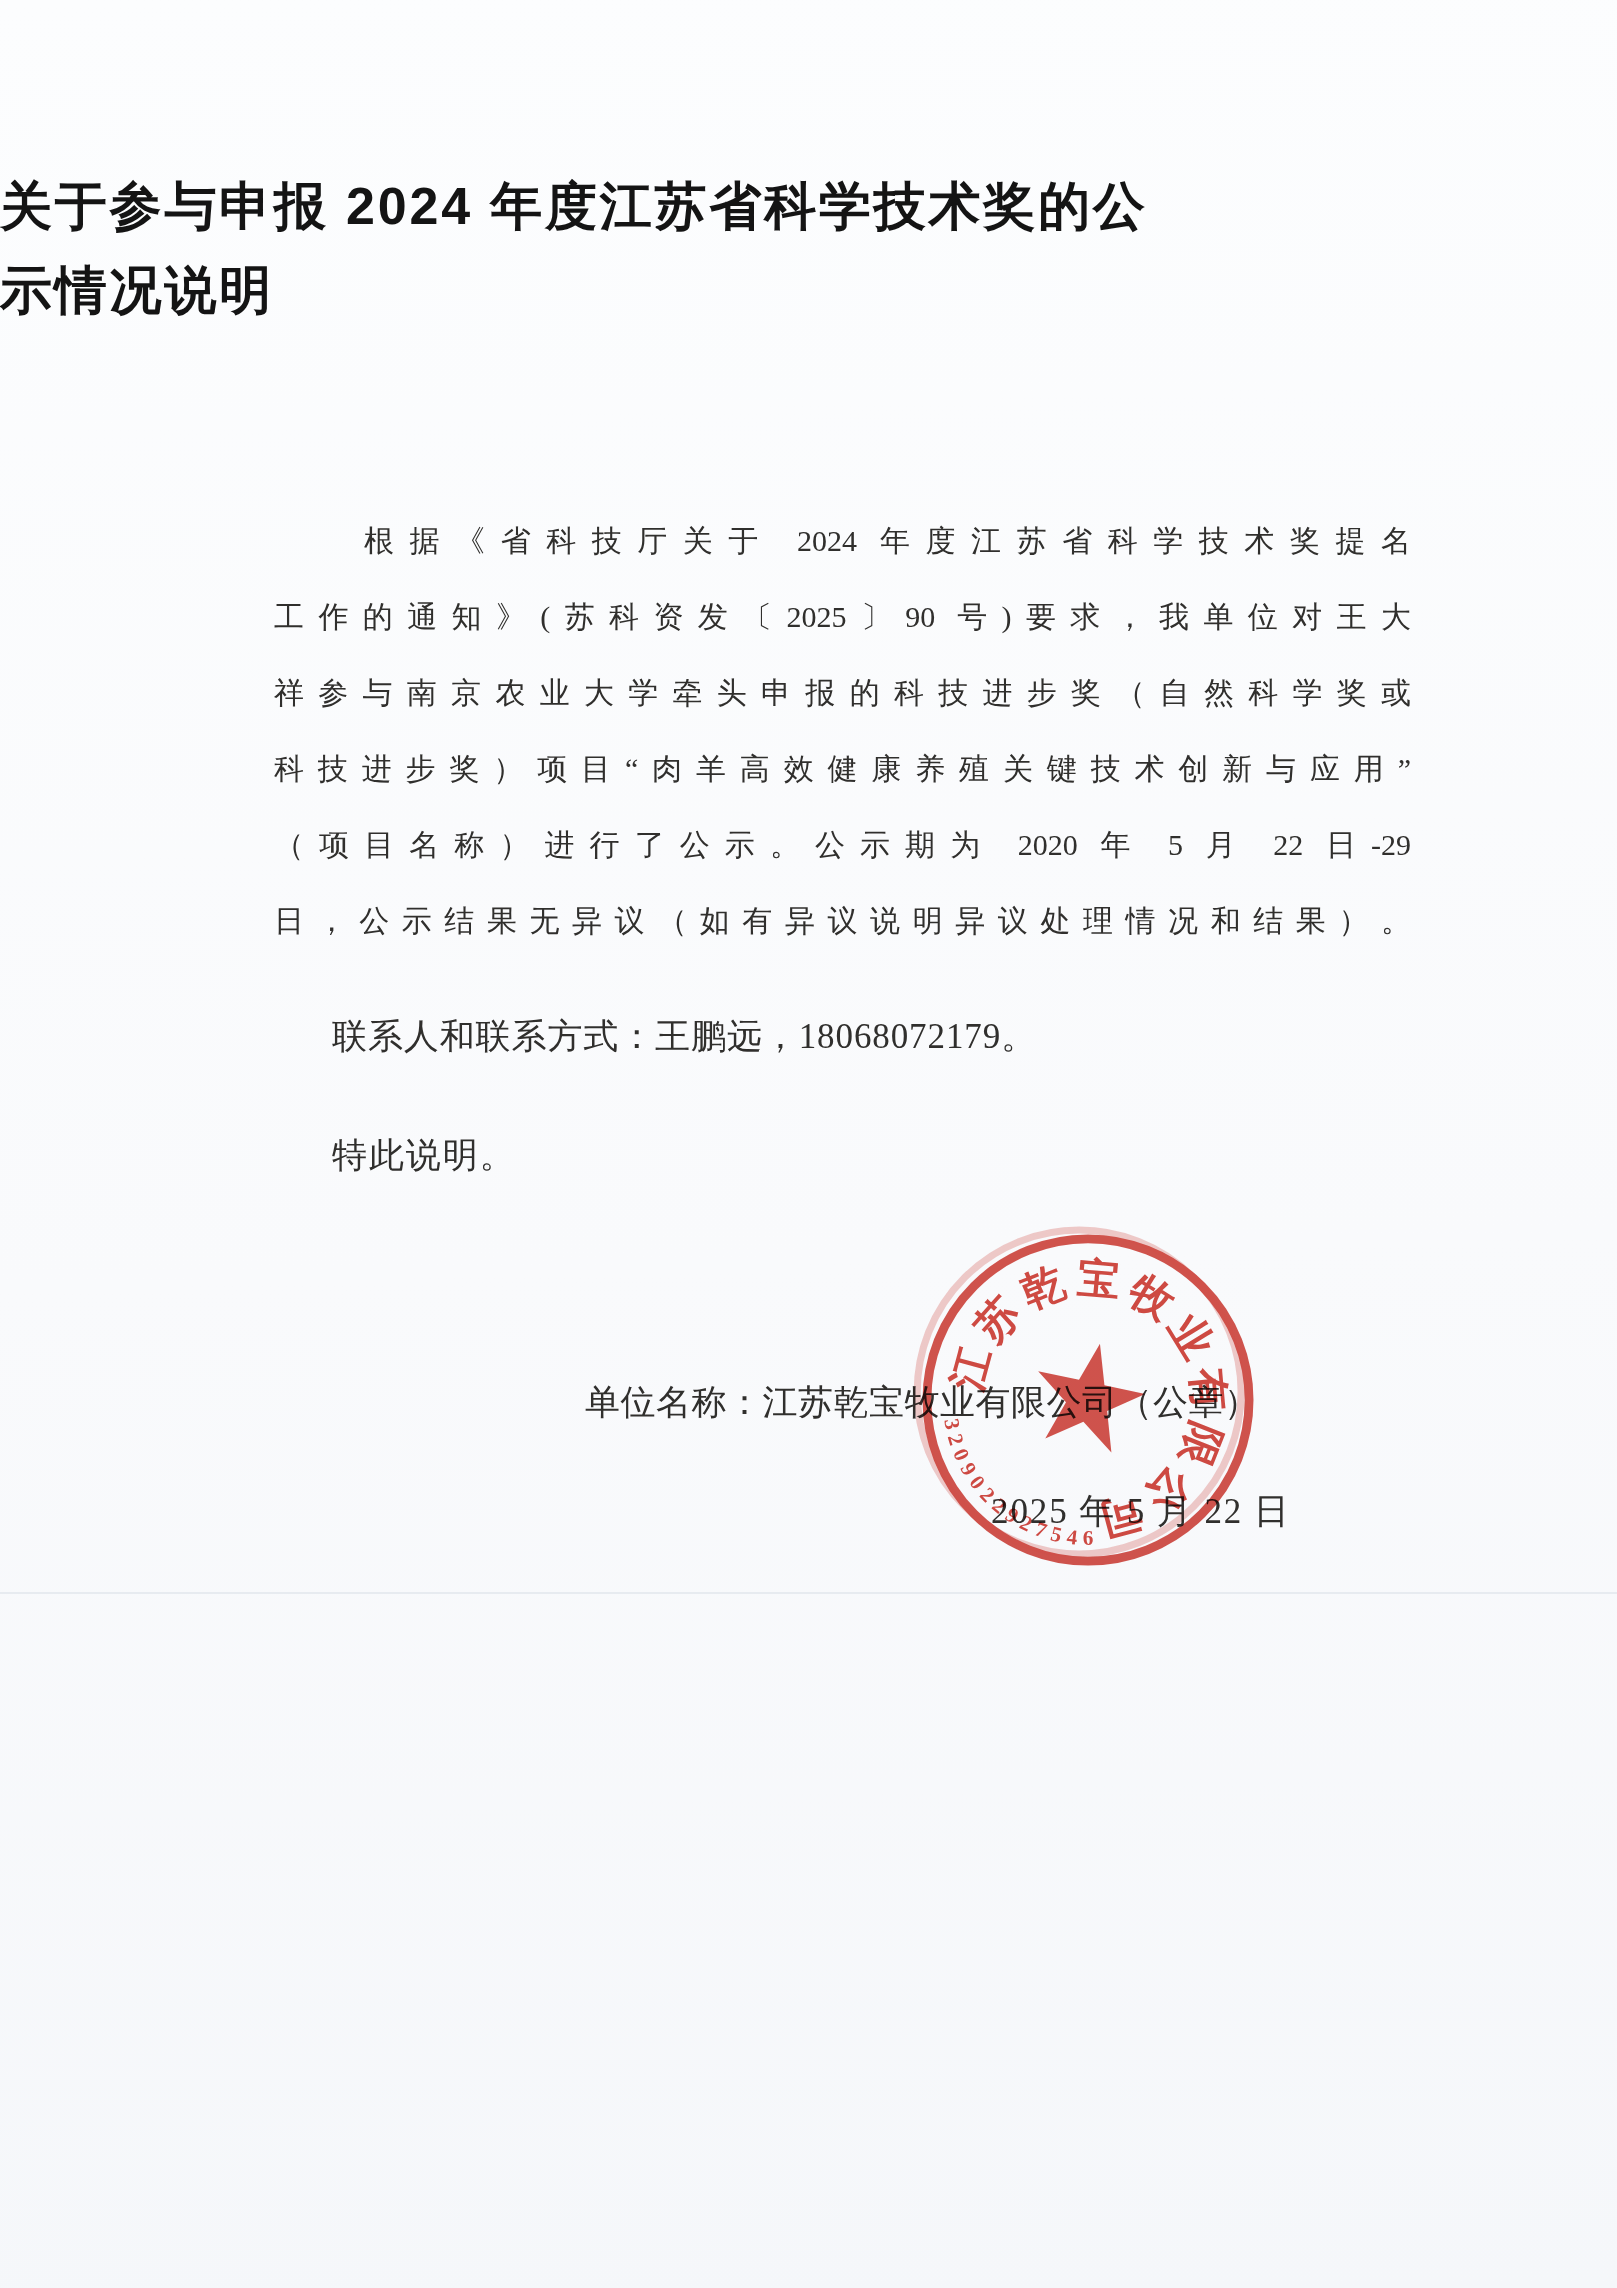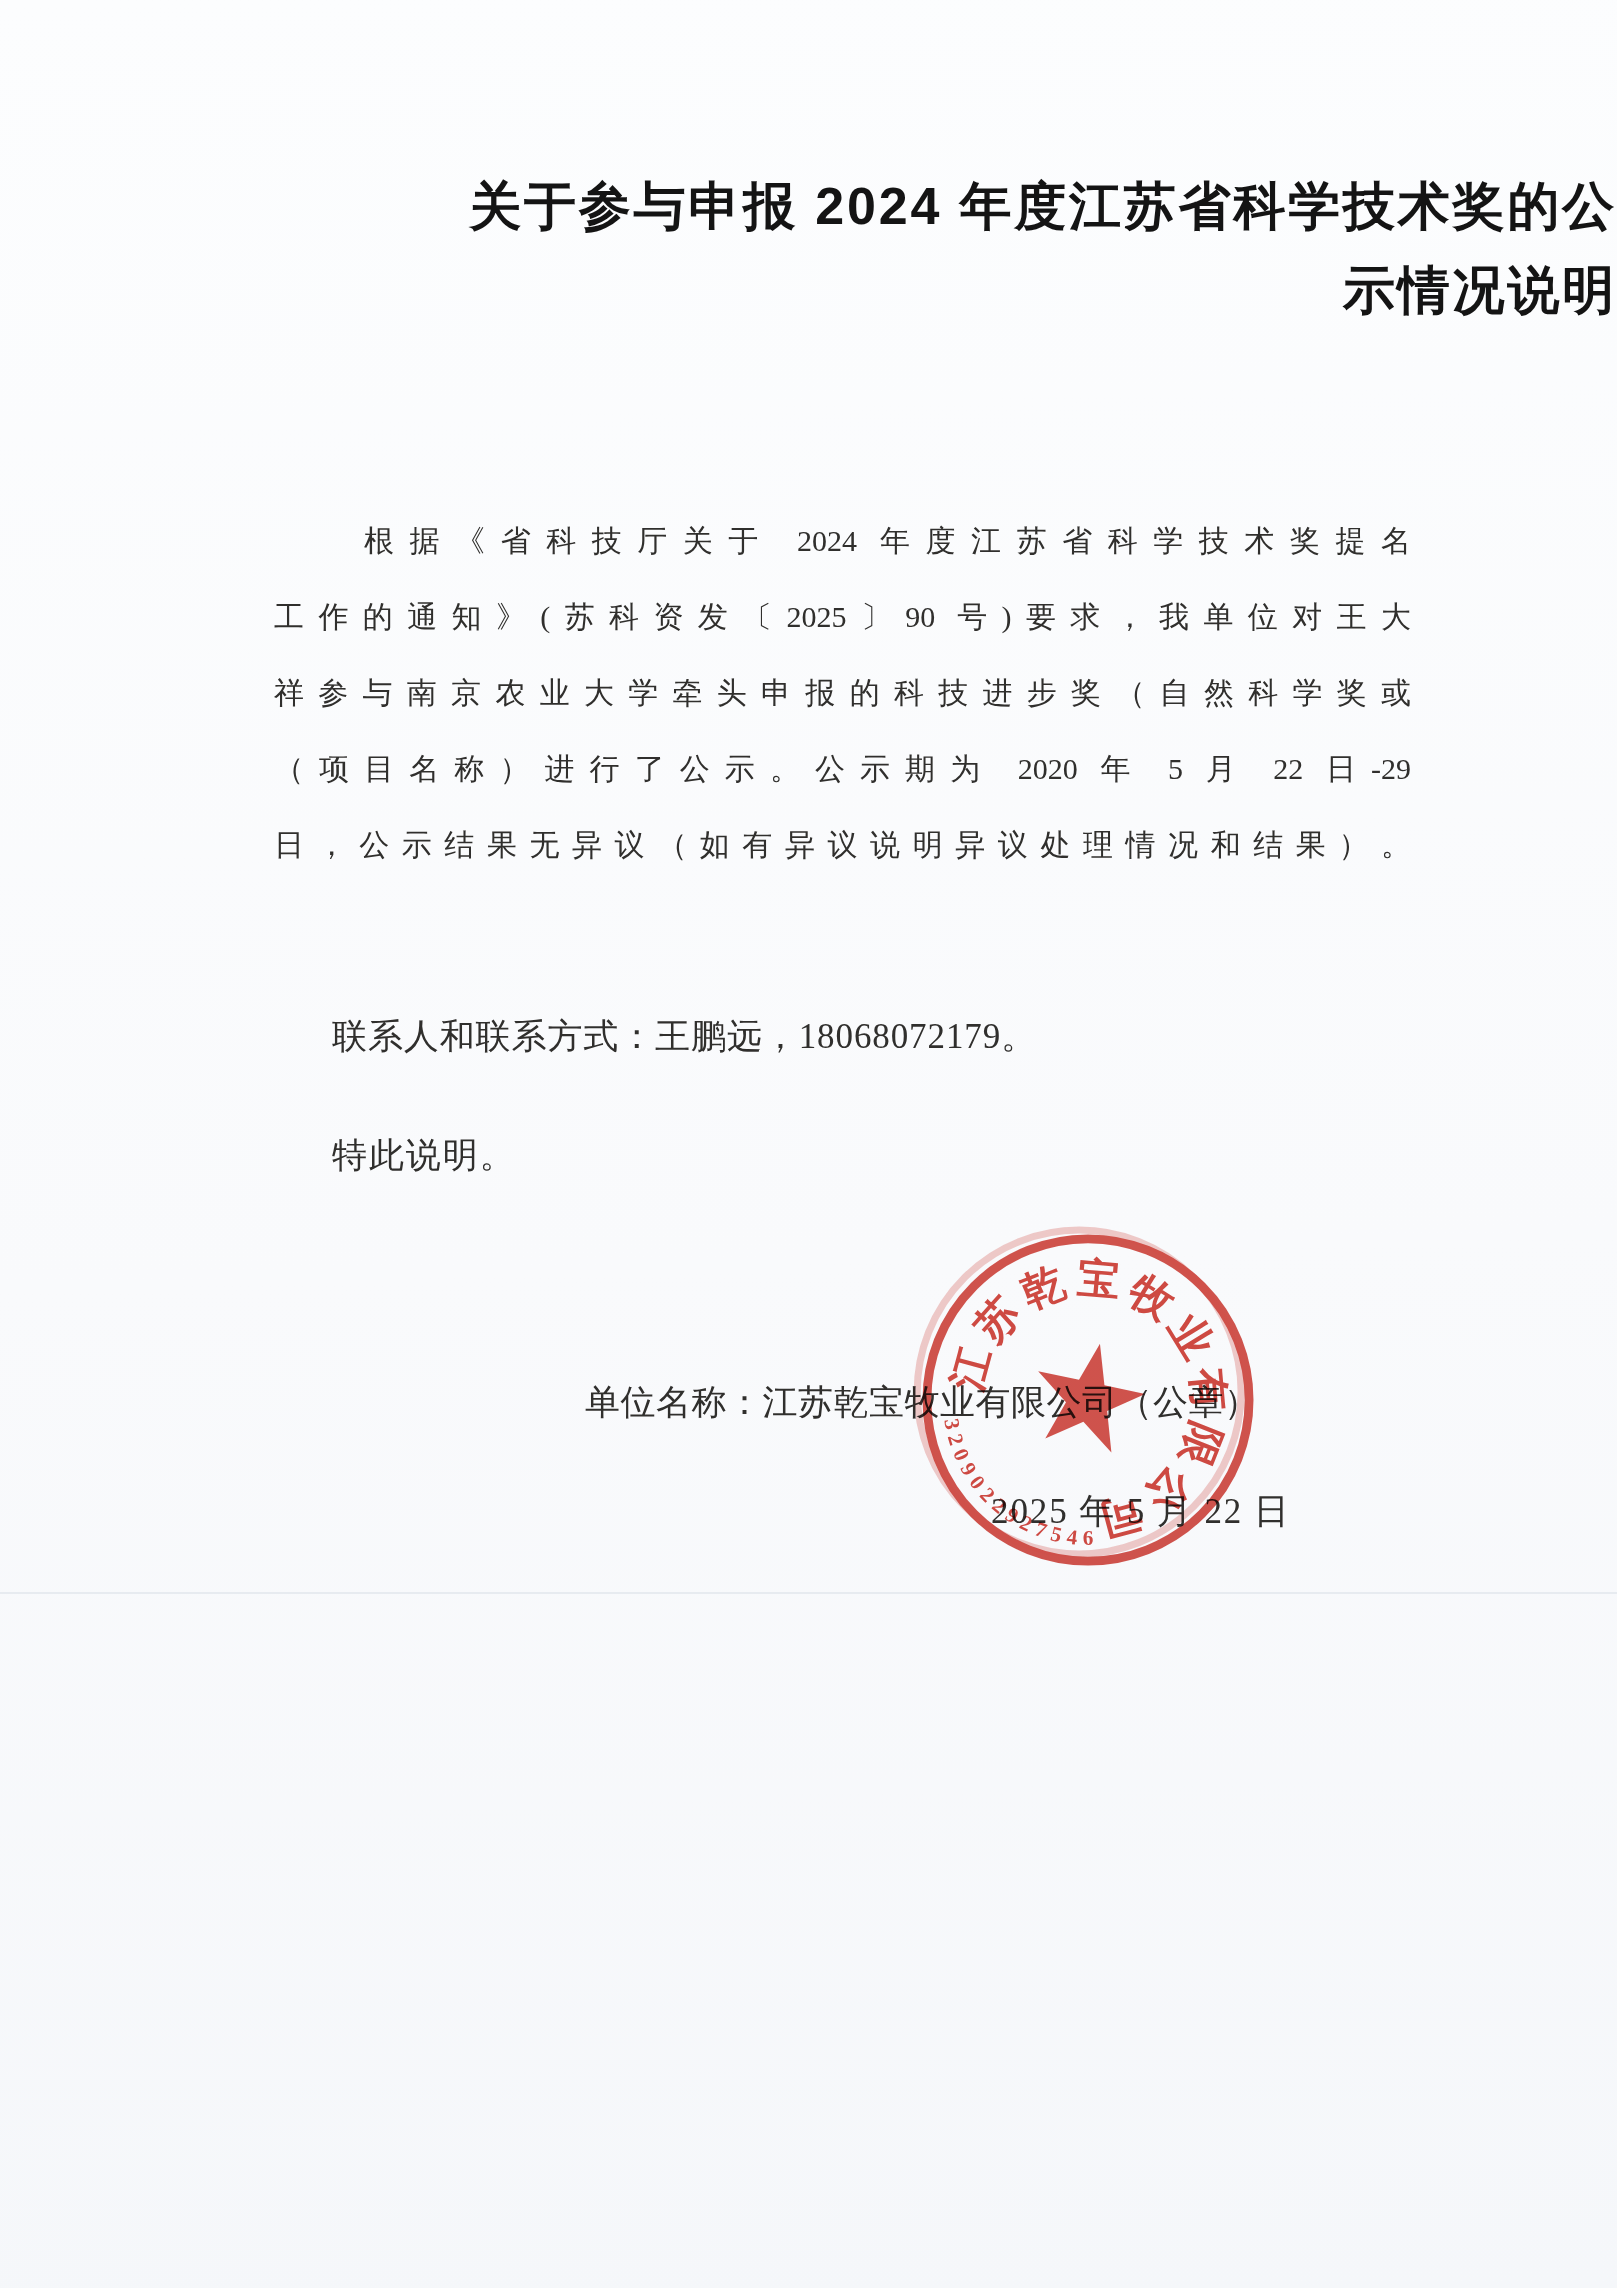--- a/index.html
+++ b/index.html
@@ -11,21 +11,21 @@
     background: linear-gradient(178deg, #fcfdfe 0%, #f9fafc 55%, #f5f7fa 100%);
     overflow: hidden;
     font-family: "Liberation Serif", "DejaVu Serif", serif;
     color: #2e2d2b;
   }
   .title-block {
     position: absolute;
     top: 164px;
     left: 0;
     width: 100%;
-    text-align: right;
+    text-align: left;
     font-family: "Liberation Sans", "DejaVu Sans", sans-serif;
     font-weight: 700;
     font-size: 52px;
     line-height: 84px;
     letter-spacing: 2.8px;
     color: #141414;
   }
   .body-block {
     position: absolute;
     left: 242px;
@@ -83,20 +83,21 @@
 
   <div class="title-block">
     <div>关于参与申报 2024 年度江苏省科学技术奖的公</div>
     <div>示情况说明</div>
   </div>
 
   <div class="body-block">
     <div class="body-line indent">根据《省科技厅关于 2024 年度江苏省科学技术奖提名</div>
     <div class="body-line">工作的通知》(苏科资发〔2025〕90 号)要求，我单位对王大</div>
     <div class="body-line">祥参与南京农业大学牵头申报的科技进步奖（自然科学奖或</div>
+    <div class="body-line">科技进步奖）项目“肉羊高效健康养殖关键技术创新与应用”</div>
     <div class="body-line">（项目名称）进行了公示。公示期为 2020 年 5 月 22 日-29</div>
     <div class="body-line">日，公示结果无异议（如有异议说明异议处理情况和结果）。</div>
   </div>
 
   <div class="free-line contact-line">联系人和联系方式：王鹏远，18068072179。</div>
   <div class="free-line closing-line">特此说明。</div>
   <div class="free-line unit-line">单位名称：江苏乾宝牧业有限公司（公章）</div>
   <div class="free-line date-line">2025 年 5 月 22 日</div>
 
   <div class="scan-line"></div>

